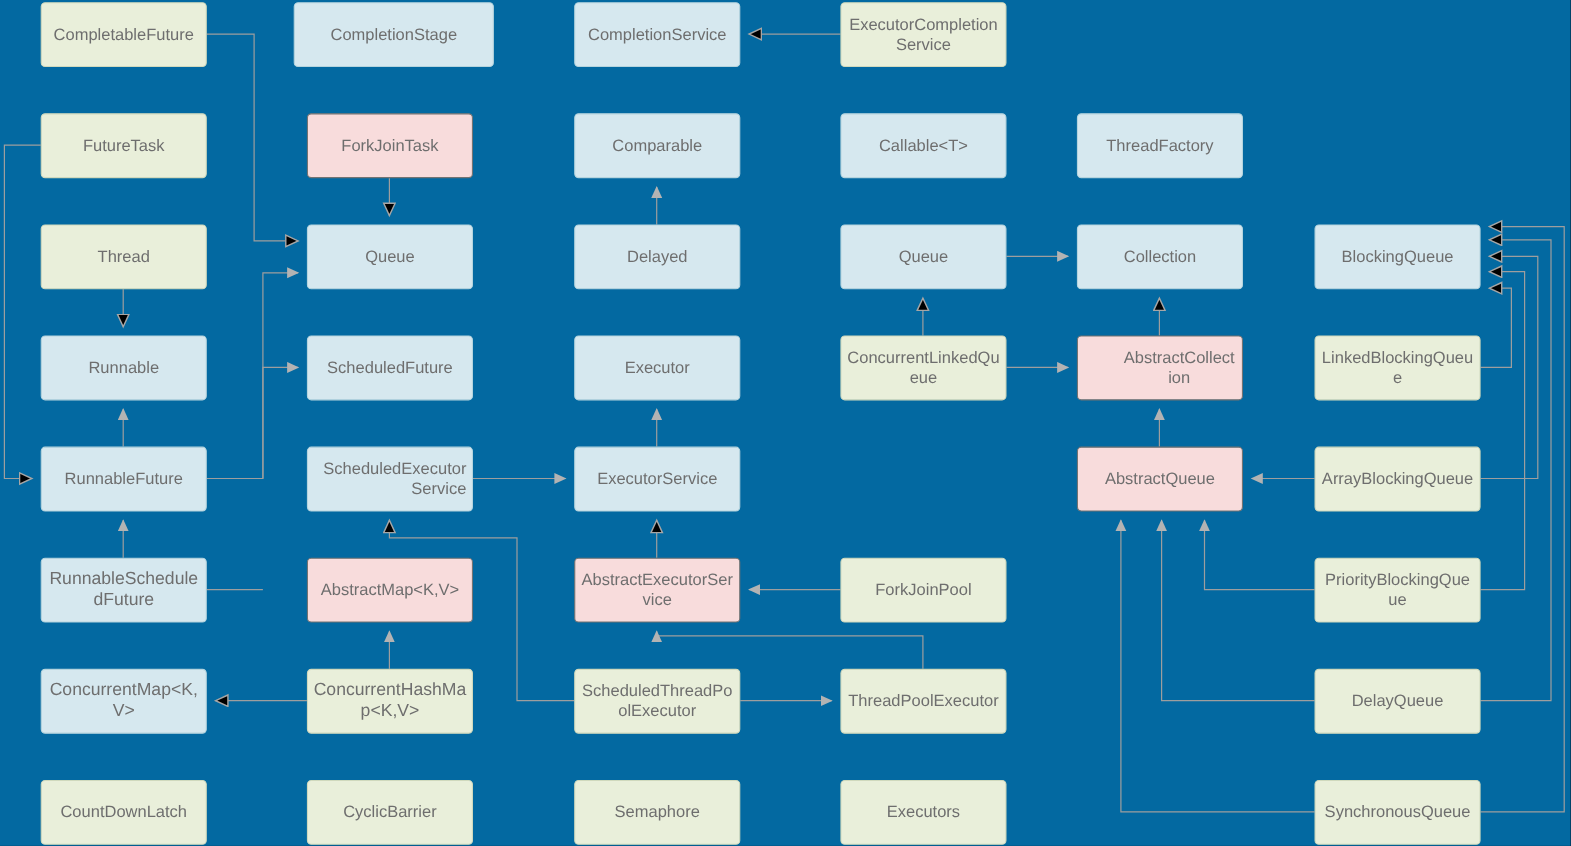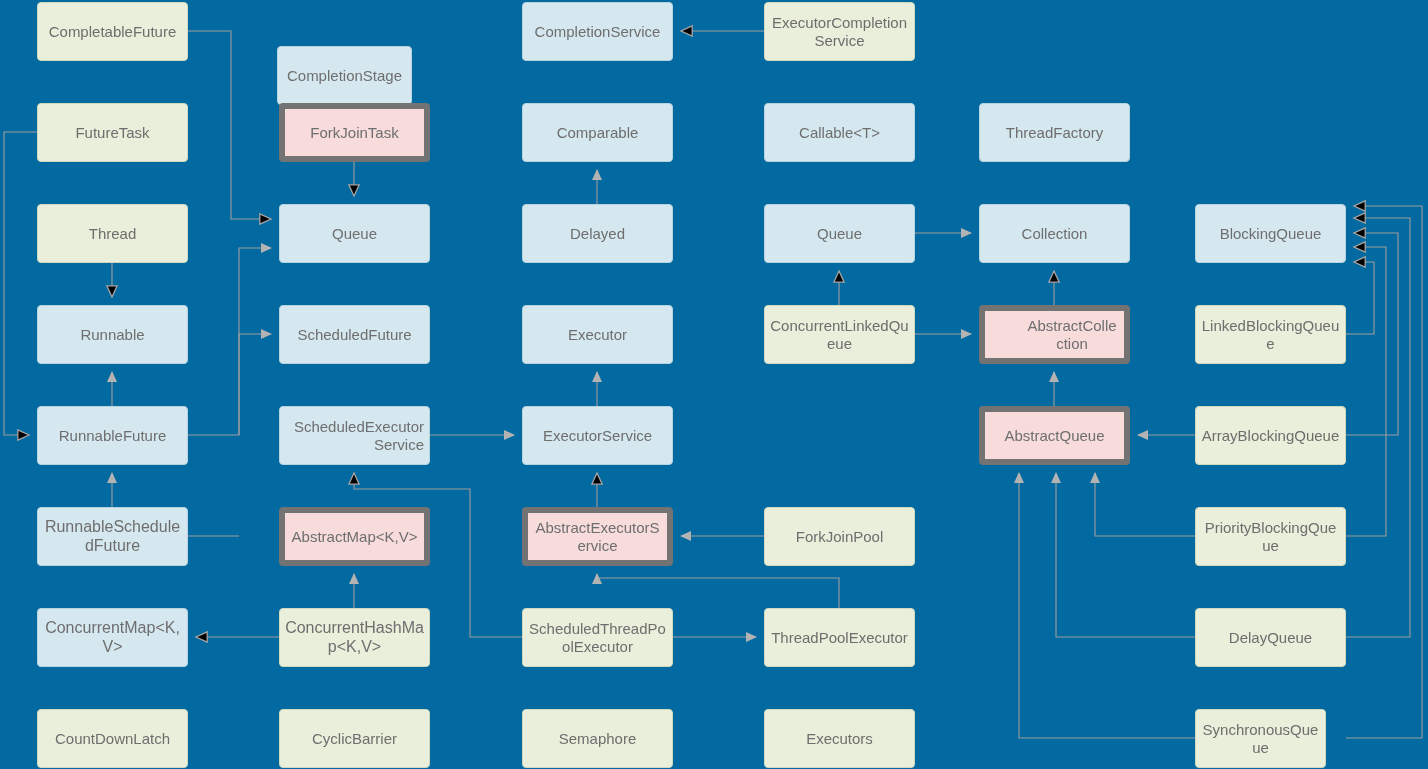--- a/index.html
+++ b/index.html
@@ -40,21 +40,21 @@
   .node.green {
     background: #e9efda;
     border: 1px solid #d0d9bd;
   }
   .node.blue {
     background: #d6e8ef;
     border: 1px solid #b5d4de;
   }
   .node.pink {
     background: #f8dcdc;
-    border: 6px solid #737373;
+    border: 1px solid #737373;
   }
   .node .label {
     display: block;
     width: 100%;
     word-wrap: break-word;
     overflow-wrap: break-word;
   }
   .fs-lg  { font-size: 15px; }
   .fs-sm  { font-size: 16px; }
 </style>
@@ -107,21 +107,21 @@
         <path d="M 1346 435 L 1398 435 L 1398 233 L 1354 233" stroke="#9e9e9e" stroke-width="1.1" fill="none" marker-end="url(#arrow-hollow-right)"></path>
         <path d="M 1346 637 L 1410 637 L 1410 218 L 1354 218" stroke="#9e9e9e" stroke-width="1.1" fill="none" marker-end="url(#arrow-hollow-right)"></path>
         <path d="M 1346 738 L 1422 738 L 1422 206 L 1354 206" stroke="#9e9e9e" stroke-width="1.1" fill="none" marker-end="url(#arrow-hollow-right)"></path>
       </g>
   </svg>
 
   <div id="node-layer">
       <div class="node green fs-lg" style="left: 37px; top: 2px; width: 151px; height: 59px;">
         <span class="label">CompletableFuture</span>
       </div>
-      <div class="node blue fs-lg" style="left: 277px; top: 2px; width: 135px; height: 59px; margin-top: 44px;">
+      <div class="node blue fs-lg" style="left: 267px; top: 2px; width: 182px; height: 59px;">
         <span class="label">CompletionStage</span>
       </div>
       <div class="node blue fs-lg" style="left: 522px; top: 2px; width: 151px; height: 59px;">
         <span class="label">CompletionService</span>
       </div>
       <div class="node green fs-lg" style="left: 764px; top: 2px; width: 151px; height: 59px;">
         <span class="label">ExecutorCompletionService</span>
       </div>
       <div class="node green fs-lg" style="left: 37px; top: 103px; width: 151px; height: 59px;">
         <span class="label">FutureTask</span>
@@ -224,18 +224,18 @@
       </div>
       <div class="node green fs-lg" style="left: 279px; top: 709px; width: 151px; height: 59px;">
         <span class="label">CyclicBarrier</span>
       </div>
       <div class="node green fs-lg" style="left: 522px; top: 709px; width: 151px; height: 59px;">
         <span class="label">Semaphore</span>
       </div>
       <div class="node green fs-lg" style="left: 764px; top: 709px; width: 151px; height: 59px;">
         <span class="label">Executors</span>
       </div>
-      <div class="node green fs-lg" style="left: 1195px; top: 709px; width: 131px; height: 59px;">
+      <div class="node green fs-lg" style="left: 1195px; top: 709px; width: 151px; height: 59px;">
         <span class="label">SynchronousQueue</span>
       </div>
     </div>
 
 </div>
 
 </body></html>

